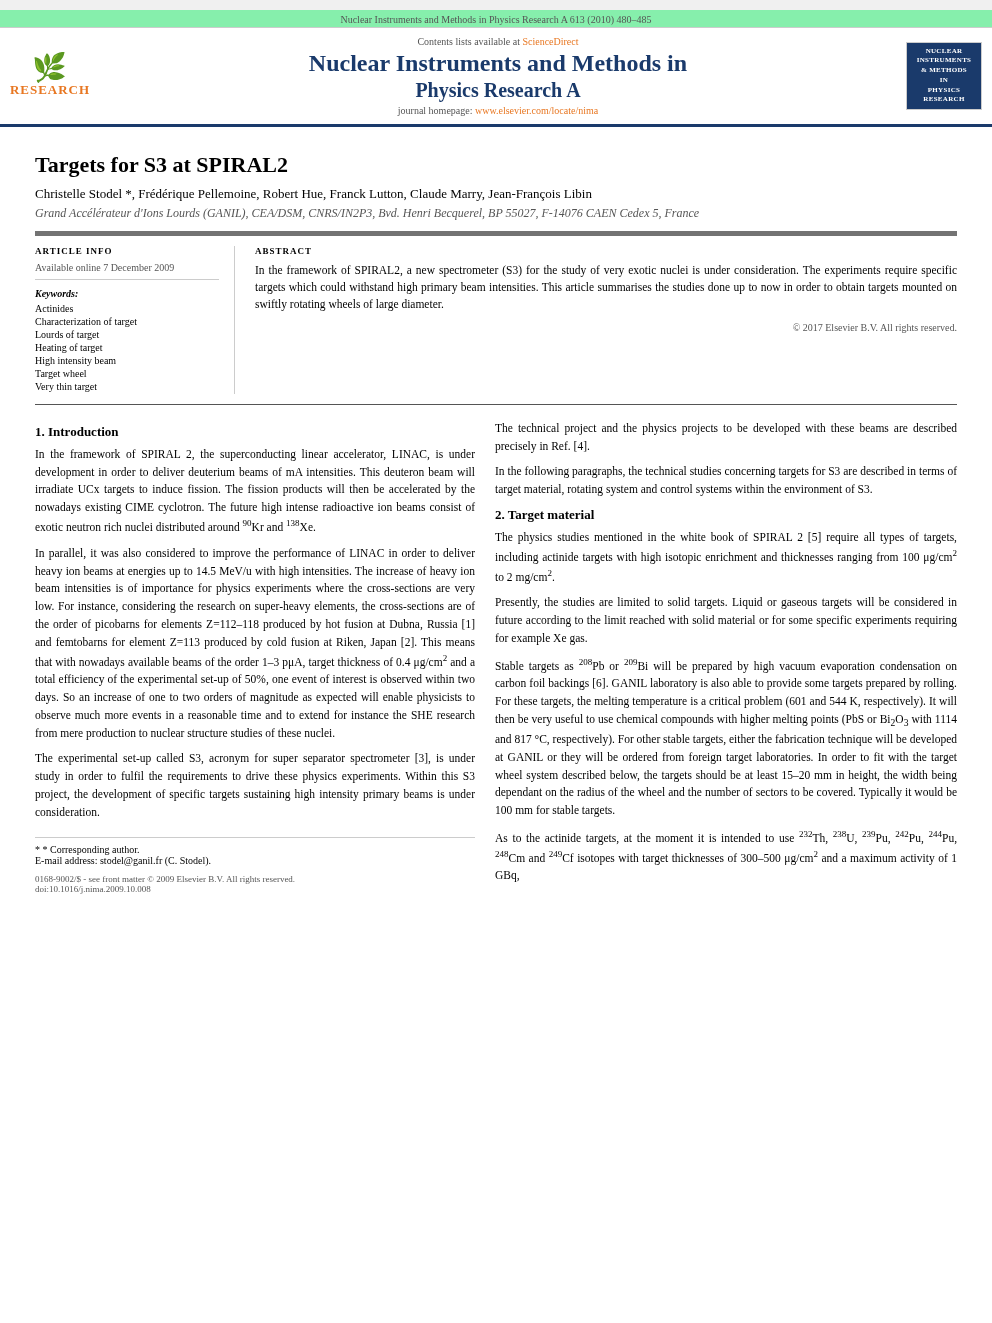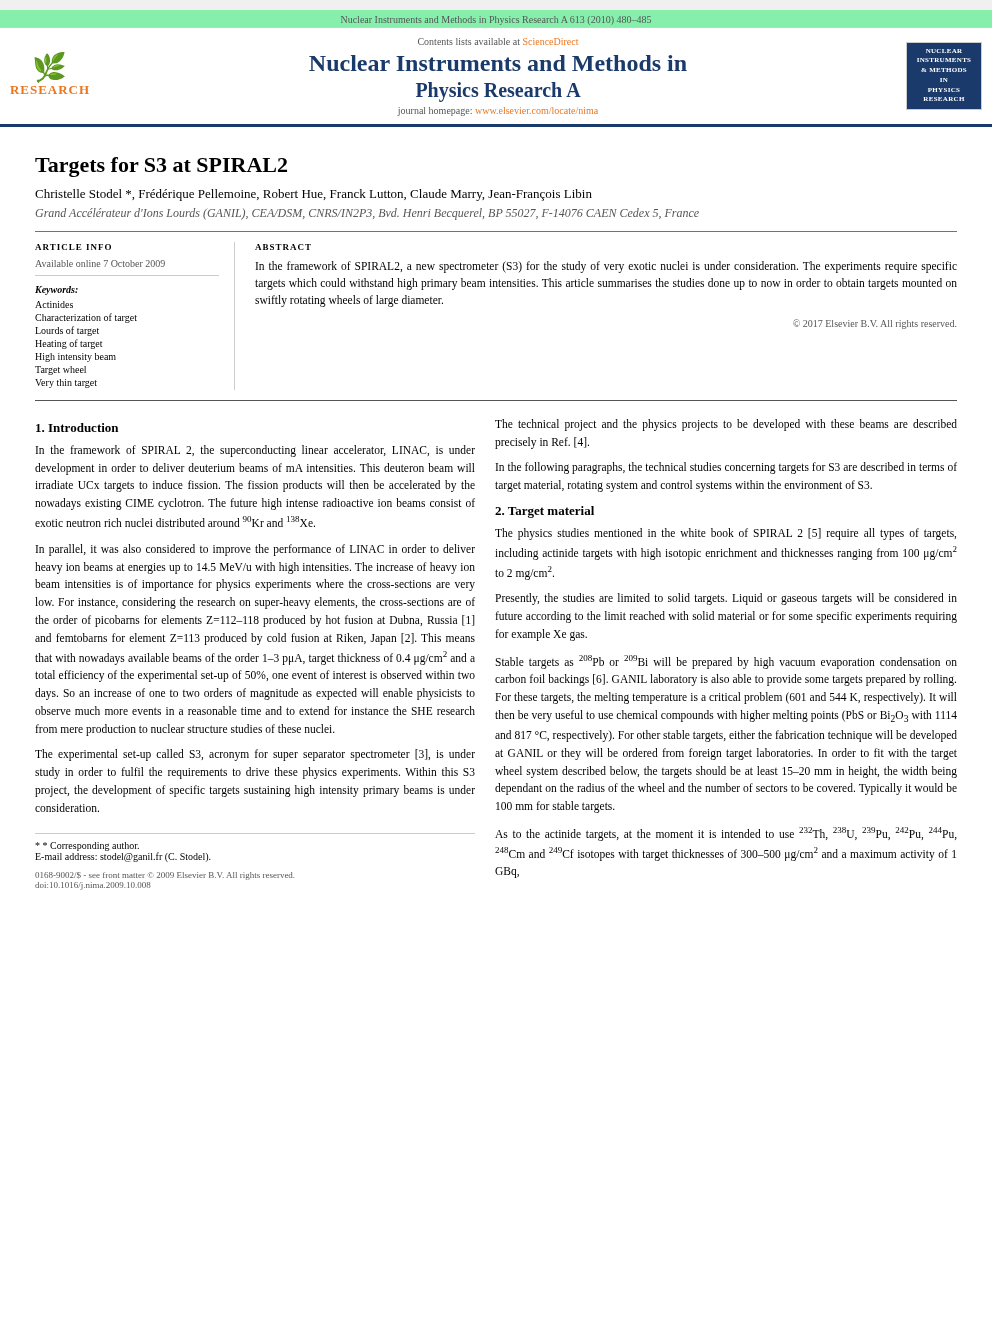--- a/index.html
+++ b/index.html
@@ -108,21 +108,21 @@
       color: #555;
       font-style: italic;
       margin-bottom: 10px;
     }
     
     .info-abstract {
       display: flex;
       gap: 20px;
       margin-top: 10px;
       margin-bottom: 15px;
-      border-top: 1px solid #737373;
+      border-top: 5px solid #737373;
       border-bottom: 1px solid #555;
       padding: 10px 0;
     }
     .article-info {
       width: 200px;
       flex-shrink: 0;
       border-right: 1px solid #ccc;
       padding-right: 15px;
     }
     .info-section-title {
@@ -288,21 +288,21 @@
     <div class="authors">
       <span>Christelle Stodel *, Frédérique Pellemoine, Robert Hue, Franck Lutton, Claude Marry, Jean-François Libin</span>
     </div>
 
     <div class="affiliation">Grand Accélérateur d'Ions Lourds (GANIL), CEA/DSM, CNRS/IN2P3, Bvd. Henri Becquerel, BP 55027, F-14076 CAEN Cedex 5, France</div>
 
     <div class="info-abstract">
 
       <div class="article-info">
         <div class="info-section-title">ARTICLE INFO</div>
-        <div class="available-date">Available online 7 October 2009</div>
+        <div class="available-date">Available online 7 December 2009</div>
         <div class="keywords-label">Keywords:</div>
         <div>
           <div class="keyword-item">Actinides</div>
           <div class="keyword-item">Characterization of target</div>
           <div class="keyword-item">Lourds of target</div>
           <div class="keyword-item">Heating of target</div>
           <div class="keyword-item">High intensity beam</div>
           <div class="keyword-item">Target wheel</div>
           <div class="keyword-item">Very thin target</div>
         </div>

